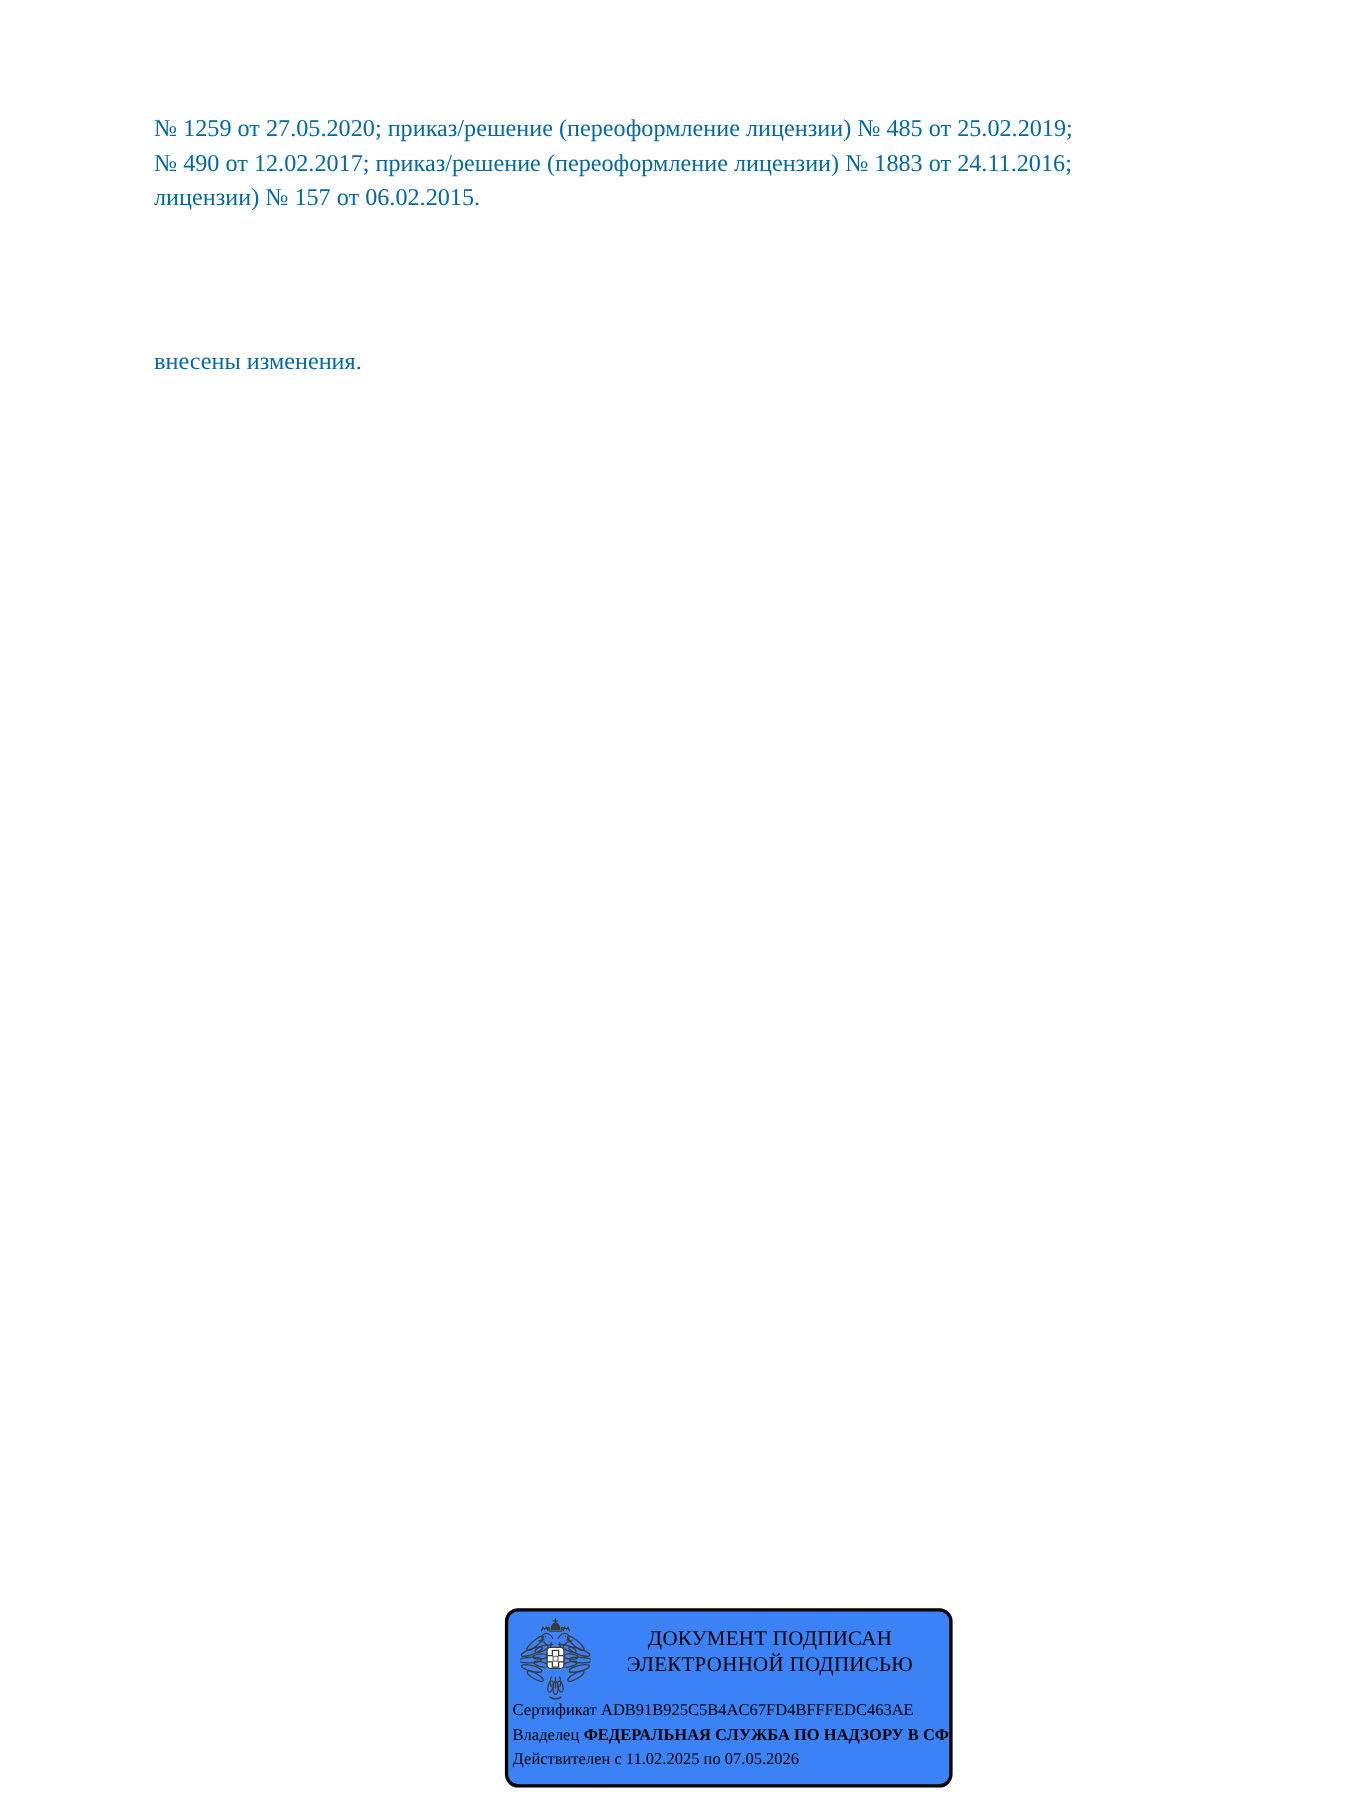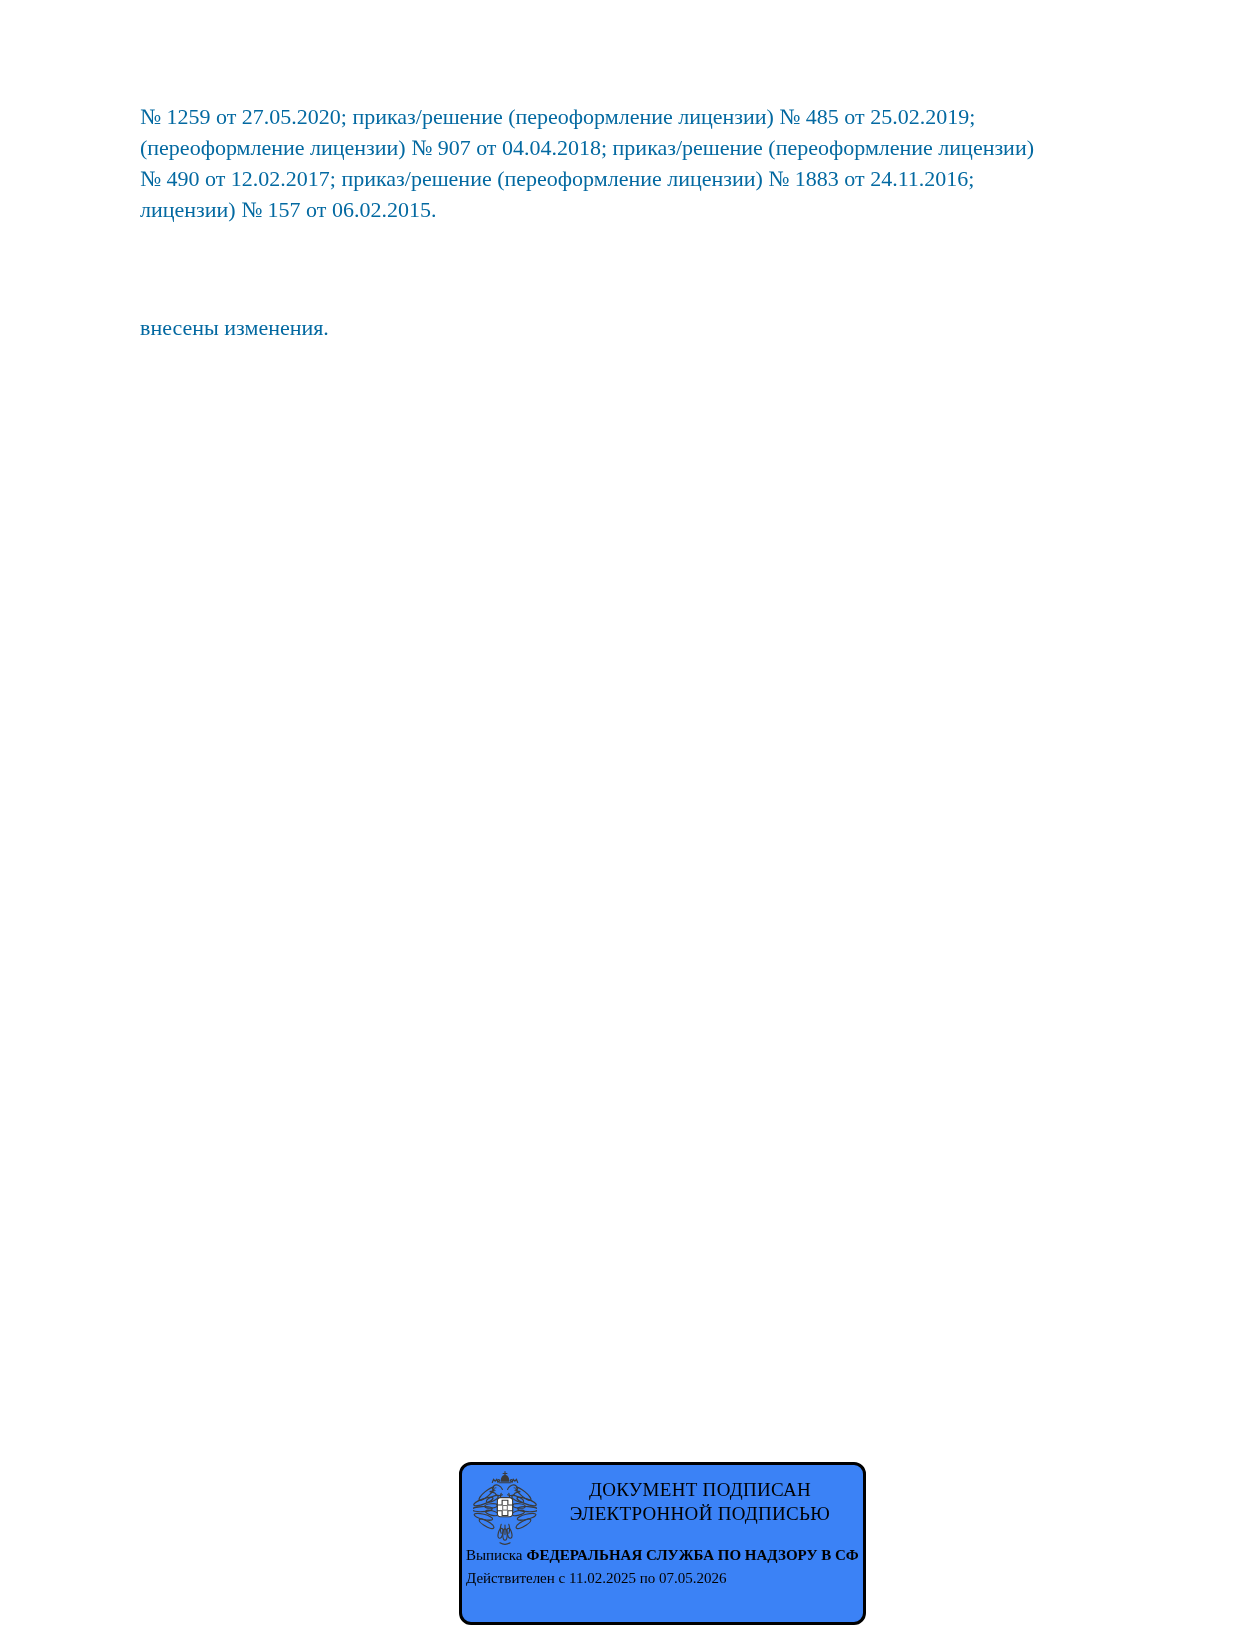--- a/index.html
+++ b/index.html
@@ -64,21 +64,20 @@
   .stamp-info .lbl { margin-right: 4px; }
   .stamp-info .owner-value { font-weight: bold; }
 </style>
 </head>
 <body>
 
 <div class="page">
 
   <div class="para para1">
     <div class="line">№ 1259 от 27.05.2020; приказ/решение (переоформление лицензии) № 485 от 25.02.2019;</div>
-    <div class="line">(переоформление лицензии) № 907 от 04.04.2018; приказ/решение (переоформление лицензии)</div>
     <div class="line">№ 490 от 12.02.2017; приказ/решение (переоформление лицензии) № 1883 от 24.11.2016;</div>
     <div class="line">лицензии) № 157 от 06.02.2015.</div>
   </div>
 
   <div class="para para2">
     <div class="line">внесены изменения.</div>
   </div>
 
   <div class="stamp">
     <div class="stamp-header">
@@ -133,19 +132,22 @@
           </g>
         </svg>
       </div>
       <div class="stamp-title">
         <div>ДОКУМЕНТ ПОДПИСАН</div>
         <div>ЭЛЕКТРОННОЙ ПОДПИСЬЮ</div>
       </div>
     </div>
     <div class="stamp-info">
       <div class="info-line">
-        <span class="lbl">Выписка</span><span class="owner-value">ФЕДЕРАЛЬНАЯ СЛУЖБА ПО НАДЗОРУ В СФ</span>
+        <span class="lbl">Сертификат</span><span>ADB91B925C5B4AC67FD4BFFFEDC463AE</span>
+      </div>
+      <div class="info-line">
+        <span class="lbl">Владелец</span><span class="owner-value">ФЕДЕРАЛЬНАЯ СЛУЖБА ПО НАДЗОРУ В СФ</span>
       </div>
       <div class="info-line">Действителен с 11.02.2025 по 07.05.2026</div>
     </div>
   </div>
 
 </div>
 
 </body></html>

